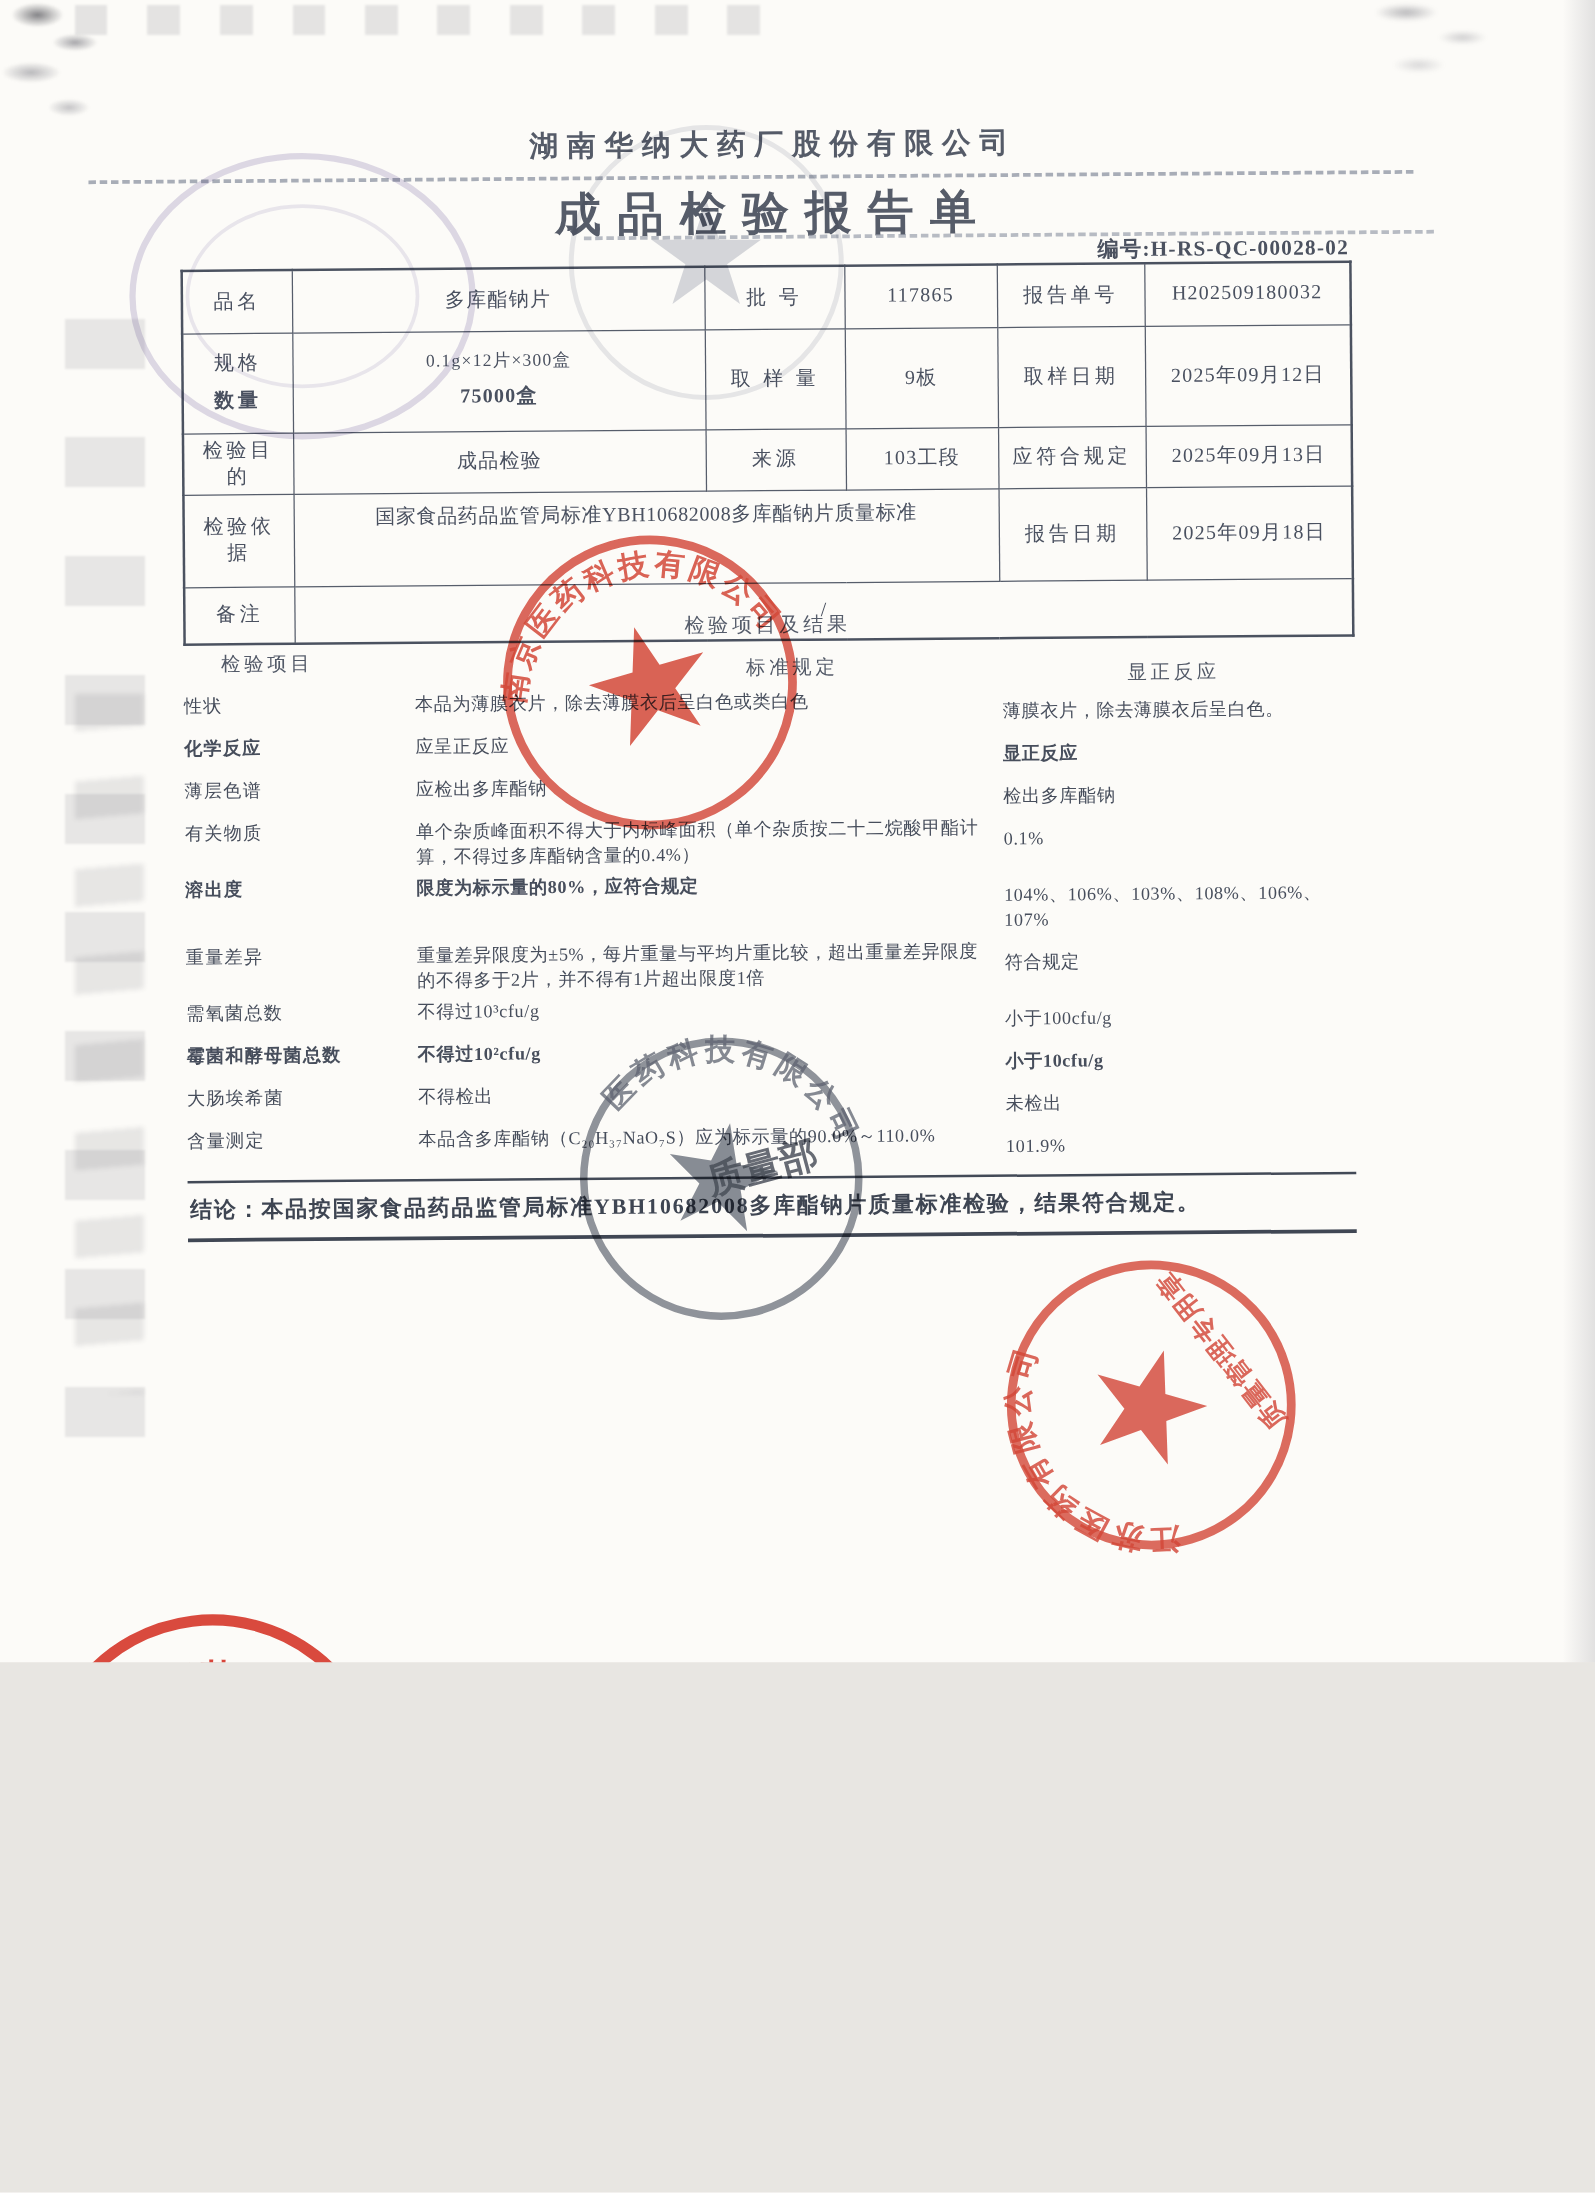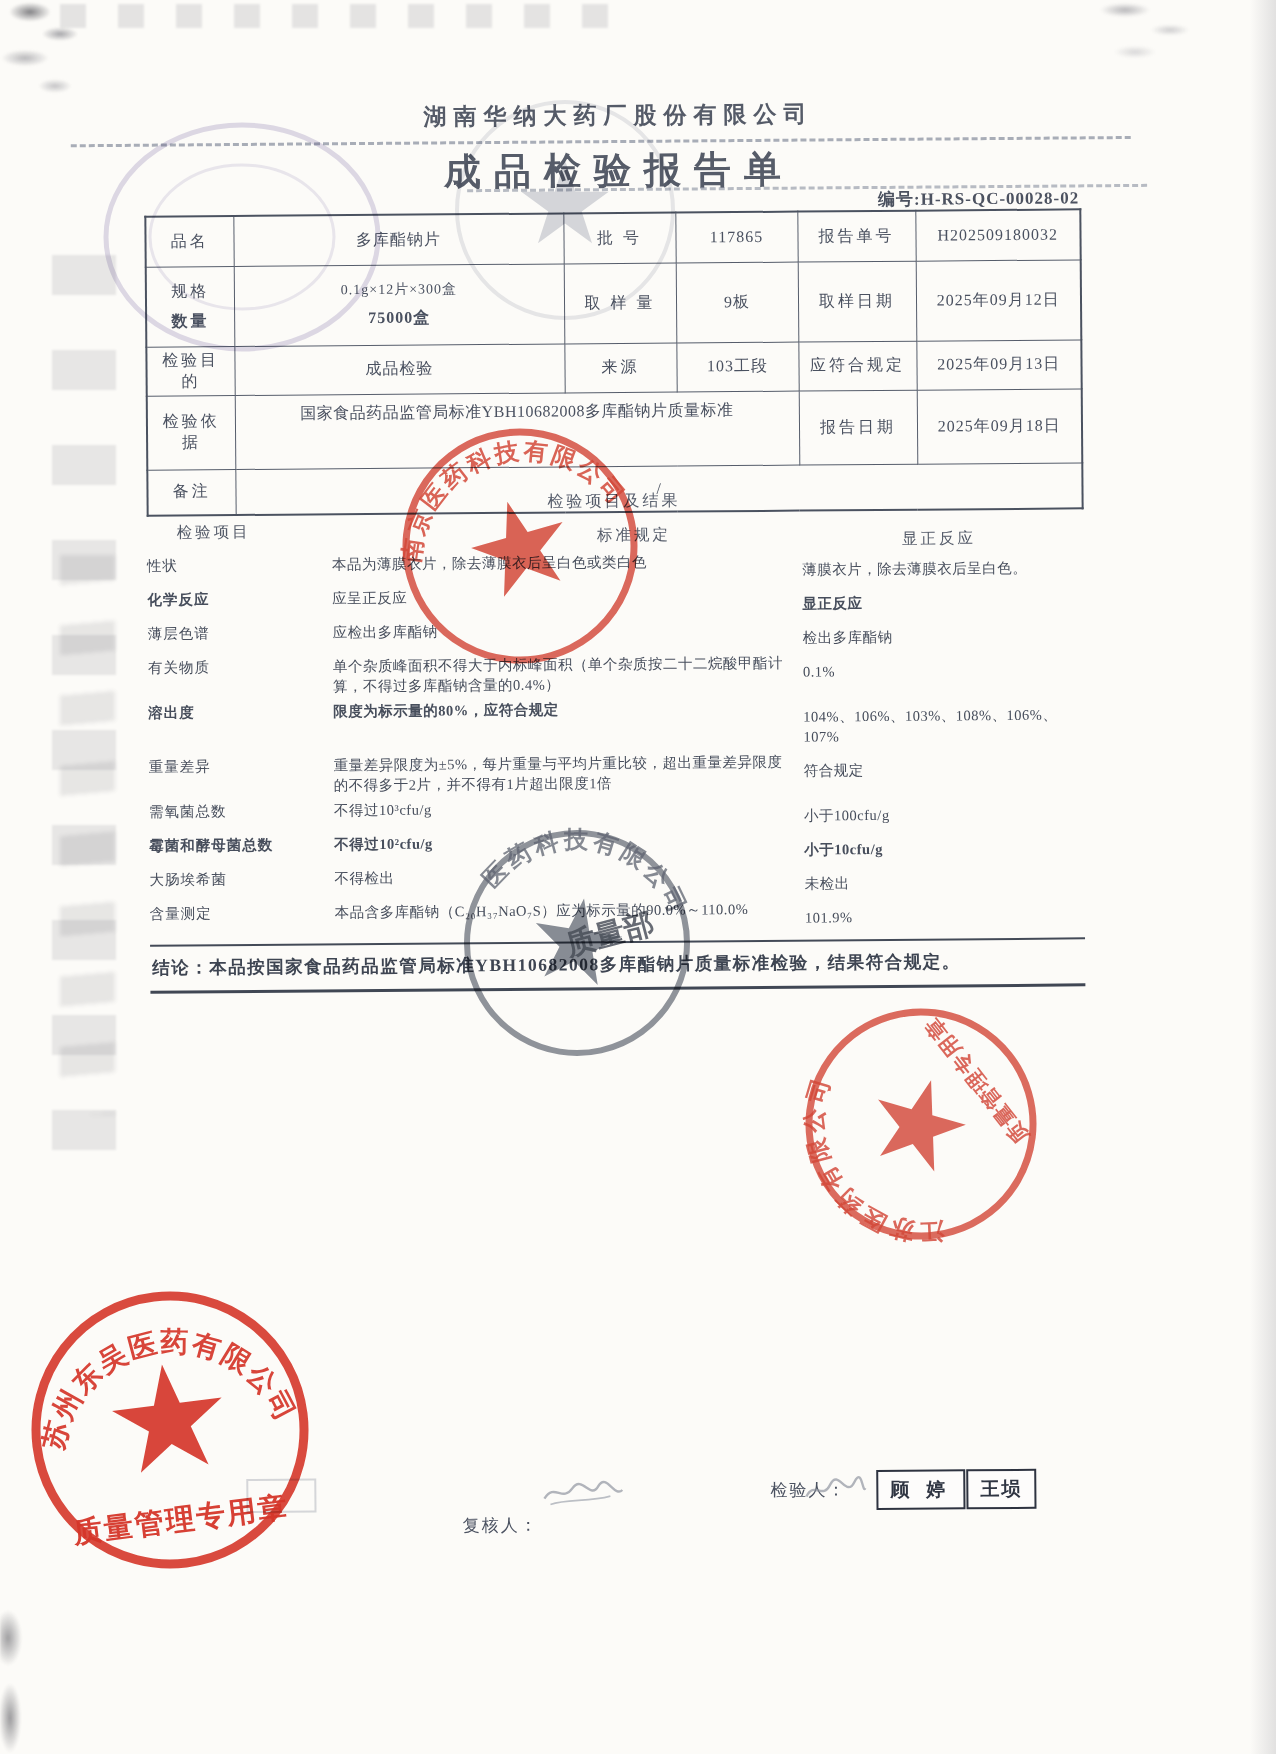--- a/index.html
+++ b/index.html
@@ -1,18 +1,18 @@
 <!DOCTYPE html>
 <html><head>
 <meta charset="utf-8">
 <style>
   html,body{margin:0;padding:0;background:#e8e6e2;}
   .page{
     position:relative;
-    width:1276px;height:1754px;
+    width:1276px;height:1330px;
     margin:0 auto;
     background:#fcfbf8;
     overflow:hidden;
     font-family:"Liberation Serif","DejaVu Serif",serif;
     color:#474e5c;
   }
   .doc{position:absolute;inset:0;transform:rotate(-0.45deg);transform-origin:620px 300px;}
   
   .company{position:absolute;top:100px;left:0;width:1240px;text-align:center;
     font-size:23px;letter-spacing:7px;font-weight:700;color:#555b68;}

